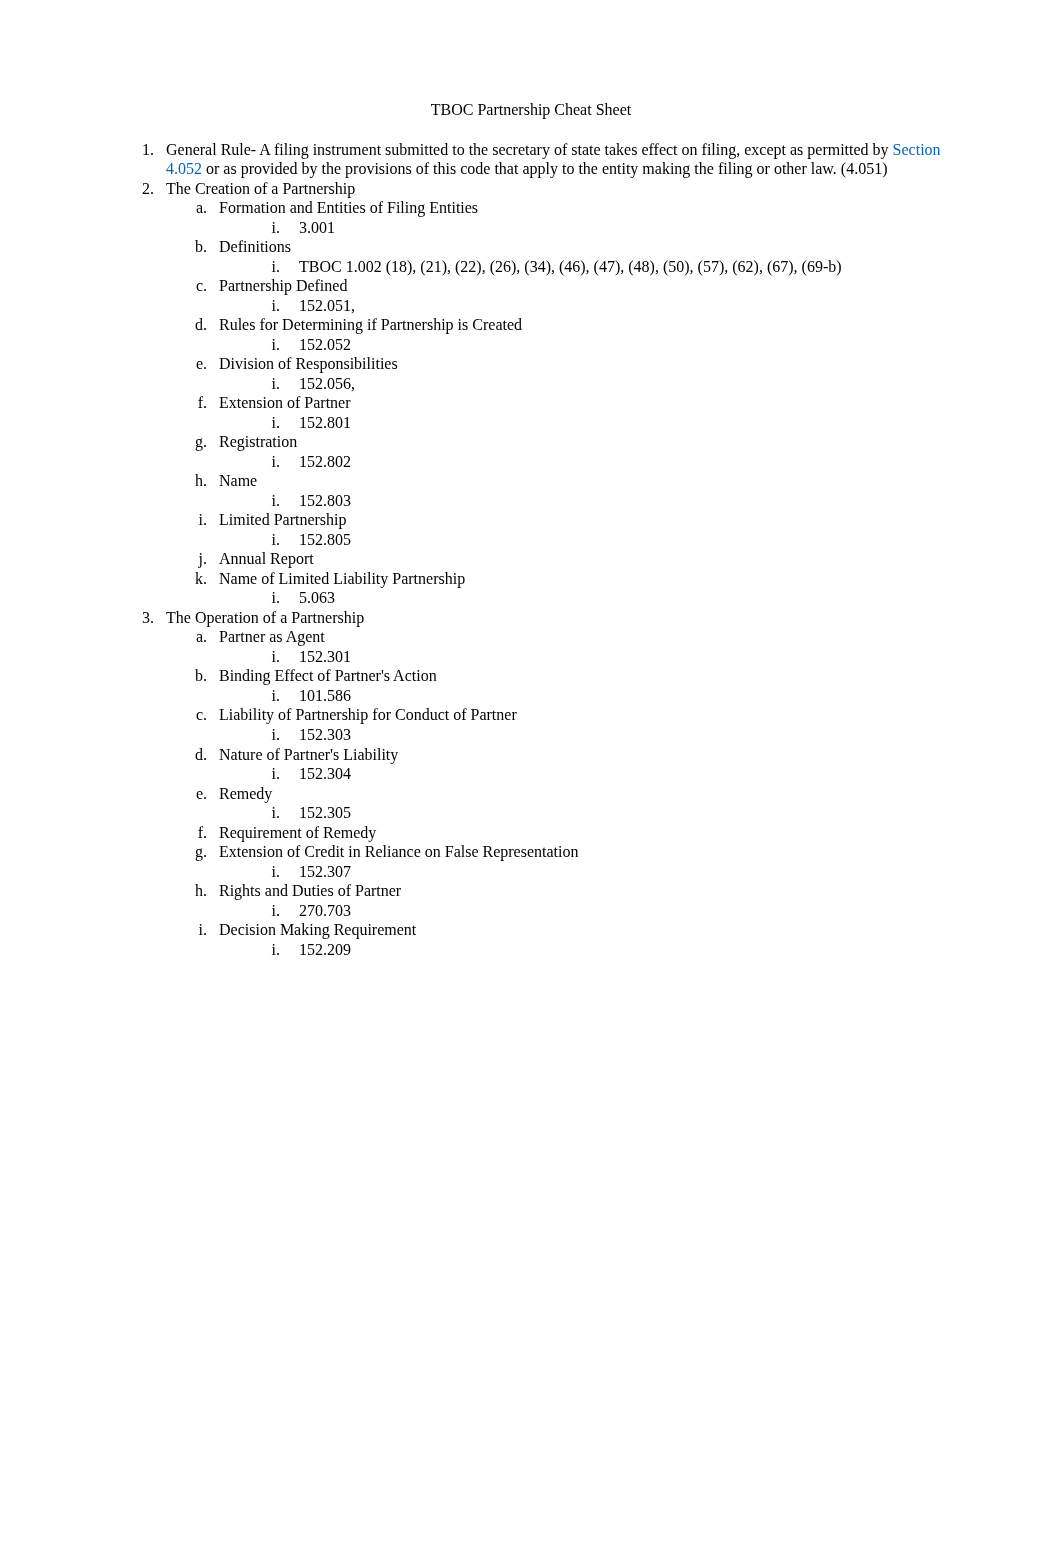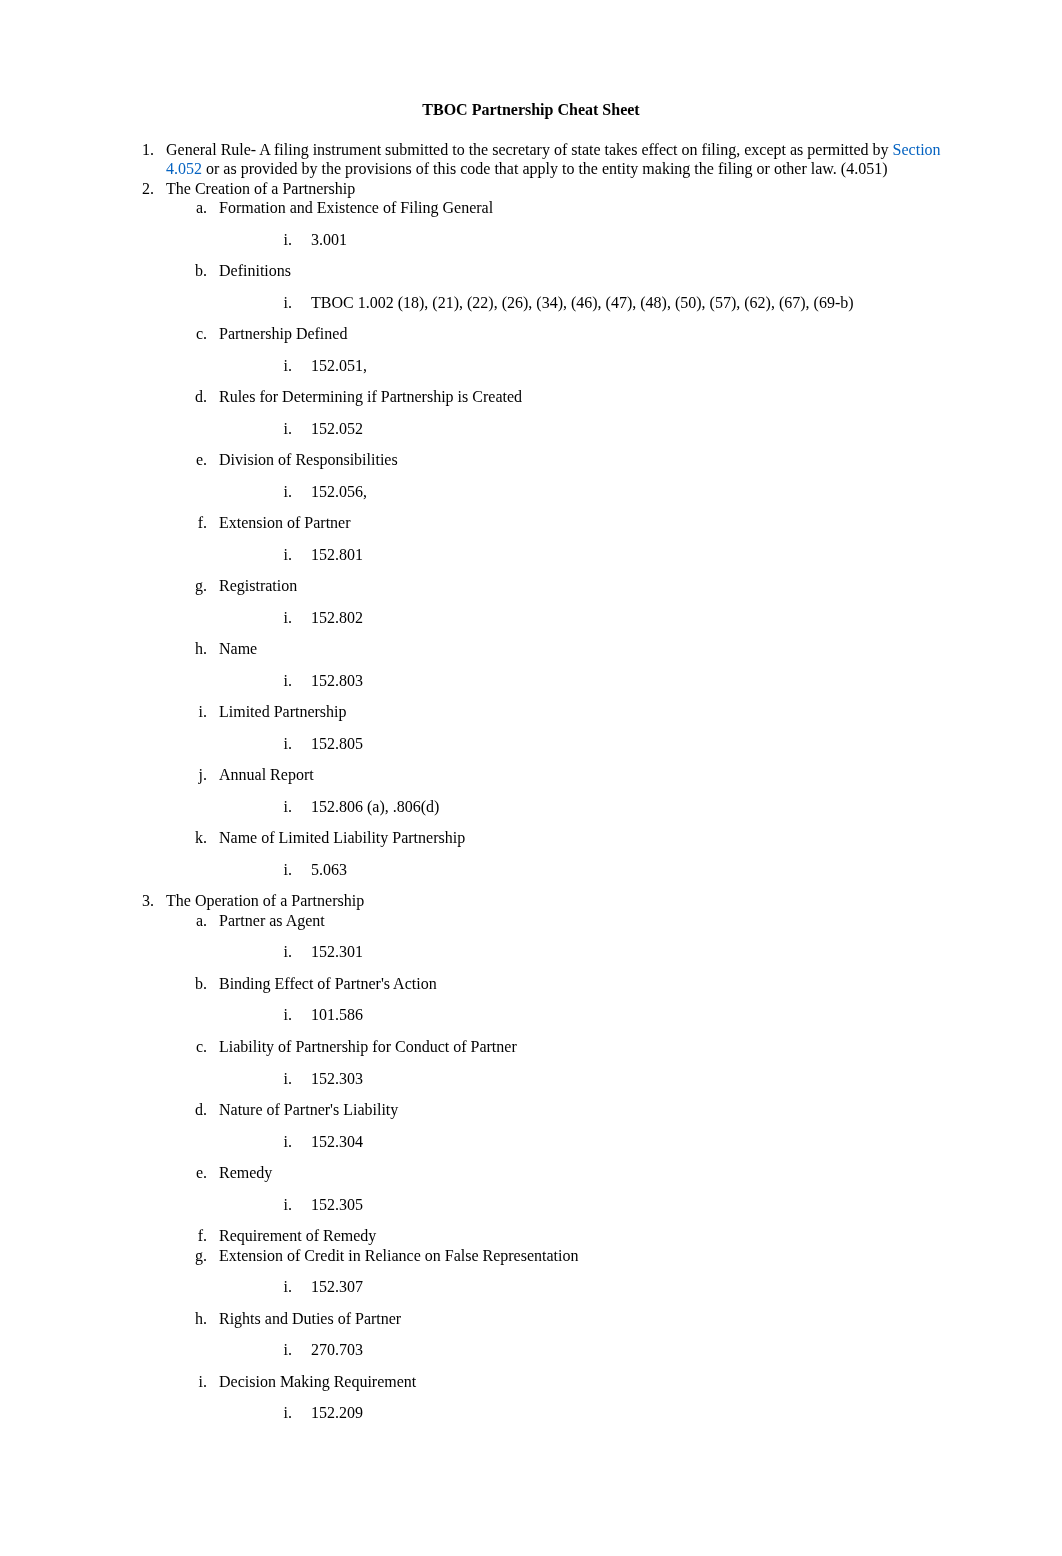--- a/index.html
+++ b/index.html
@@ -8,21 +8,21 @@
     color: #000;
     background: #fff;
     margin: 0;
     padding: 100px 110px 60px 110px;
     width: 1062px;
     box-sizing: border-box;
     line-height: 1.22;
   }
   .title {
     text-align: center;
-    font-weight: bold;
+    font-weight: normal;
     margin-bottom: 20px;
   }
   ol.top {
     list-style: decimal;
     margin: 0;
     padding-left: 48px;
   }
   ol.top > li {
     margin-bottom: 0;
     padding-left: 8px;
@@ -30,21 +30,21 @@
   ol.alpha {
     list-style: lower-alpha;
     margin: 0;
     padding-left: 45px;
   }
   ol.alpha > li {
     padding-left: 8px;
   }
   ol.roman {
     list-style: lower-roman;
-    margin: 12px;
+    margin: 0;
     padding-left: 65px;
   }
   ol.roman > li {
     padding-left: 15px;
   }
   .link {
     color: #0563c1;
   }
 </style>
 </head>
@@ -54,21 +54,21 @@
 
 <ol class="top">
   <li>
     <span>General Rule- A filing instrument submitted to the secretary of state takes effect on filing, except as permitted by </span><span class="link">Section 4.052</span><span> or as provided by the provisions of this code that apply to the entity making the filing or other law. (4.051)</span>
   </li>
 
   <li>
     <span>The Creation of a Partnership</span>
     <ol class="alpha">
       <li>
-        <span>Formation and Existence of Filing General</span>
+        <span>Formation and Entities of Filing Entities</span>
         <ol class="roman">
             <li>3.001</li>
           </ol>
       </li>
       <li>
         <span>Definitions</span>
         <ol class="roman">
             <li>TBOC 1.002 (18), (21), (22), (26), (34), (46), (47), (48), (50), (57), (62), (67), (69-b)</li>
           </ol>
       </li>
@@ -109,23 +109,20 @@
           </ol>
       </li>
       <li>
         <span>Limited Partnership</span>
         <ol class="roman">
             <li>152.805</li>
           </ol>
       </li>
       <li>
         <span>Annual Report</span>
-        <ol class="roman">
-            <li>152.806 (a), .806(d)</li>
-          </ol>
       </li>
       <li>
         <span>Name of Limited Liability Partnership</span>
         <ol class="roman">
             <li>5.063</li>
           </ol>
       </li>
     </ol>
   </li>
 

